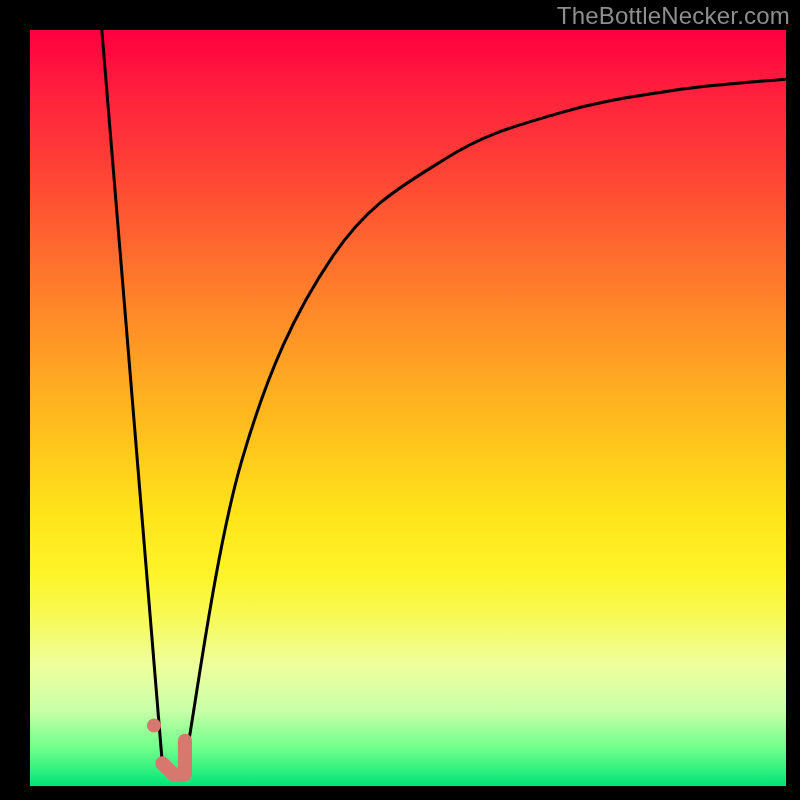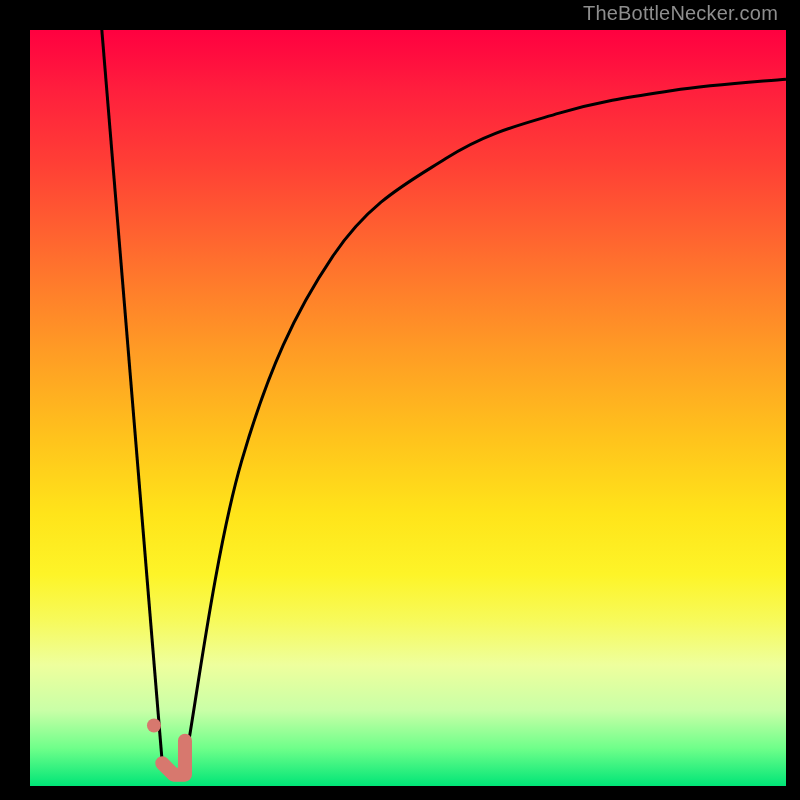--- a/index.html
+++ b/index.html
@@ -14,23 +14,23 @@
     position: absolute;
     left: 0;
     top: 0;
     width: 800px;
     height: 800px;
     background: #000;
   }
   .wmark {
     position: absolute;
     top: 2px;
-    right: 22px;
+    right: 10px;
     font-family: Arial, Helvetica, sans-serif;
-    font-size: 20px;
+    font-size: 24px;
     color: #8e8e8e;
     letter-spacing: 0.2px;
     user-select: none;
   }
   .plot-area {
     position: absolute;
     left: 30px;
     top: 30px;
     width: 756px;
     height: 756px;

